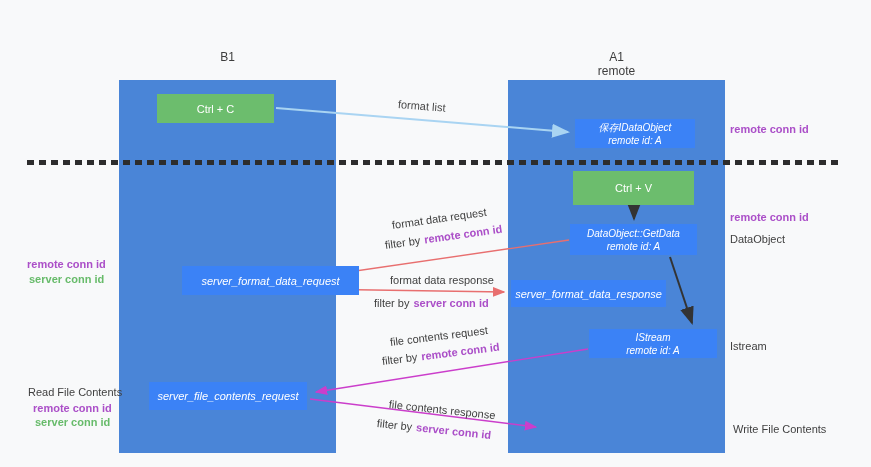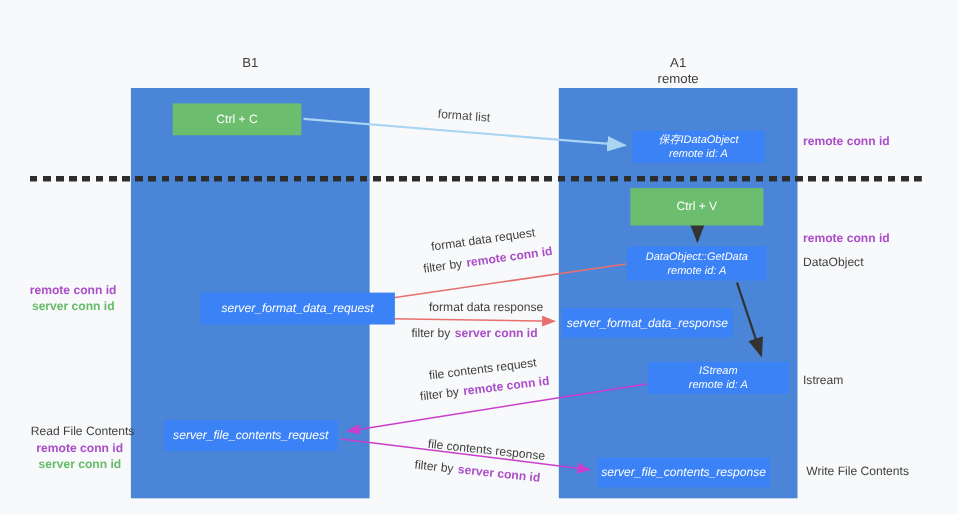--- a/index.html
+++ b/index.html
@@ -99,23 +99,20 @@
 
   <div class="box orange two-line" style="left:589px;top:329px;width:128px;height:29px;">
     <div>IStream</div>
     <div>remote id: A</div>
   </div>
 
   <div class="box orange" style="left:149px;top:382px;width:158px;height:28px;">
     <div>server_file_contents_request</div>
   </div>
 
-  <div class="box orange" style="left:543px;top:416px;width:157px;height:27px;">
-    <div>server_file_contents_response</div>
-  </div>
 
   <div class="lbl purple" style="left:730px;top:123px;">remote conn id</div>
   <div class="lbl purple" style="left:730px;top:211px;">remote conn id</div>
   <div class="lbl" style="left:730px;top:233px;">DataObject</div>
   <div class="lbl" style="left:730px;top:340px;">Istream</div>
   <div class="lbl" style="left:733px;top:423px;">Write File Contents</div>
 
   <div class="lbl purple" style="left:27px;top:258px;">remote conn id</div>
   <div class="lbl greentx" style="left:29px;top:273px;">server conn id</div>
   <div class="lbl" style="left:28px;top:386px;">Read File Contents</div>

